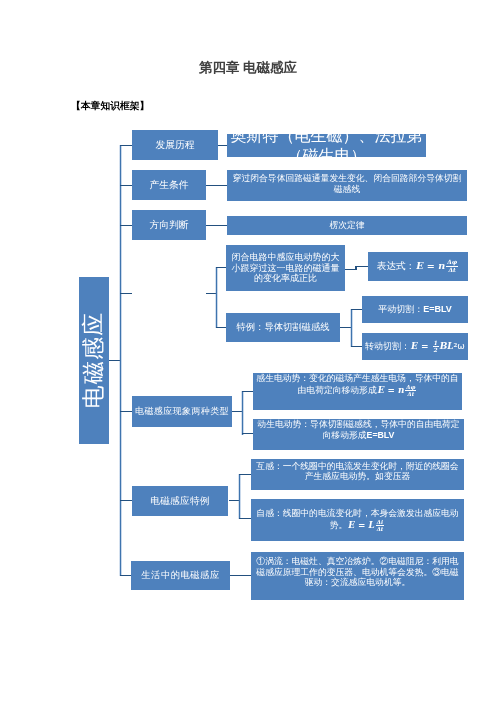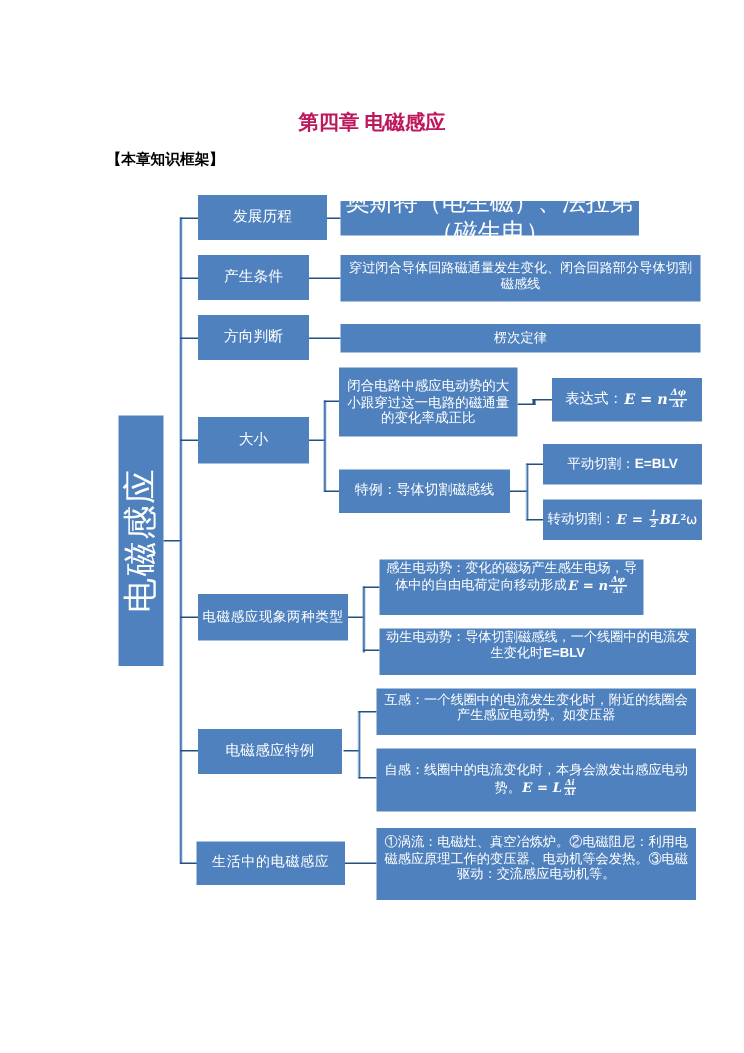--- a/index.html
+++ b/index.html
@@ -1,20 +1,20 @@
 <!DOCTYPE html>
 <html><head>
 <meta charset="utf-8">
 <style>
   html,body{margin:0;padding:0;}
   body{width:496px;height:702px;background:#ffffff;
        font-family:"Liberation Serif",serif;position:relative;overflow:hidden;}
   .page{position:absolute;left:0;top:0;width:496px;height:702px;}
-  .title{position:absolute;left:0;top:73px;width:496px;text-align:center;
-         font-size:13.5px;font-weight:bold;color:#be185d;}
+  .title{position:absolute;left:0;top:59px;width:496px;text-align:center;
+         font-size:13.5px;font-weight:bold;color:#404040;}
   .subtitle{position:absolute;left:71px;top:100px;font-size:9.8px;color:#000;font-weight:bold;}
   .diagram{position:absolute;left:0;top:0;width:496px;height:702px;}
   .bx{position:absolute;background:#4E81BD;color:#ffffff;box-sizing:border-box;
       display:flex;align-items:center;justify-content:center;text-align:center;
       line-height:1.22;padding:0 2px;}
   .ln{position:absolute;background:#23507F;}
   .lnv{position:absolute;width:3px;
        background:linear-gradient(to right,
          rgba(78,129,189,0) 0%, rgba(78,129,189,.45) 30%,
          #3F74AE 46%, #3F74AE 62%, rgba(78,129,189,.40) 78%, rgba(78,129,189,0) 100%);}
@@ -89,23 +89,20 @@
       </div>
 
     <div class="bx" style="left:132px;top:170px;width:74px;height:30px;font-size:9.8px;">
         <span>产生条件</span>
       </div>
 
     <div class="bx" style="left:132px;top:210px;width:74px;height:30px;font-size:9.8px;">
         <span>方向判断</span>
       </div>
 
-    <div class="bx" style="left:132px;top:278px;width:74px;height:31px;font-size:9.8px;">
-        <span>大小</span>
-      </div>
 
     <div class="bx" style="left:132px;top:396px;width:100px;height:31px;font-size:9px;letter-spacing:0.4px;">
         <span>电磁感应现象两种类型</span>
       </div>
 
     <div class="bx" style="left:132px;top:486px;width:96px;height:30px;font-size:9.7px;letter-spacing:0.2px;">
         <span>电磁感应特例</span>
       </div>
 
     <div class="bx" style="left:131px;top:561px;width:99px;height:29px;font-size:9.3px;letter-spacing:0.5px;">
@@ -143,29 +140,29 @@
         <span><span>平动切割：</span><span class="sf">E=BLV</span></span>
       </div>
 
     <div class="bx" style="left:362px;top:333px;width:106px;height:27px;font-size:9px;">
         <span><span>转动切割：</span><span class="mf"><i>E</i> = <span class="frac">
               <span class="num">1</span>
               <span class="den">2</span>
             </span><i>BL</i><sup>2</sup><span class="om">ω</span></span></span>
       </div>
 
-    <div class="bx" style="left:253px;top:373px;width:176px;height:37px;font-size:8.8px;padding-bottom:13px;justify-content:flex-end;">
+    <div class="bx" style="left:253px;top:373px;width:209px;height:37px;font-size:8.8px;padding-bottom:13px;justify-content:flex-end;">
         <span><span>感生电动势：变化的磁场产生感生电场，导体中的自由电荷定向移动形成</span><span class="mf"><i>E</i> = <i>n</i><span class="frac">
               <span class="num">Δφ</span>
               <span class="den">Δt</span>
             </span></span></span>
       </div>
 
     <div class="bx" style="left:253px;top:419px;width:211px;height:31px;font-size:8.8px;padding-bottom:10px;">
-        <span><span>动生电动势：导体切割磁感线，一个线圈中的电流发生变化时</span><span class="sf">E=BLV</span></span>
+        <span><span>动生电动势：导体切割磁感线，导体中的自由电荷定向移动形成</span><span class="sf">E=BLV</span></span>
       </div>
 
     <div class="bx" style="left:251px;top:459px;width:213px;height:30.5px;font-size:8.8px;padding-bottom:6px;">
         <span>互感：一个线圈中的电流发生变化时，附近的线圈会产生感应电动势。如变压器</span>
       </div>
 
     <div class="bx" style="left:251px;top:499px;width:213px;height:42px;font-size:8.8px;">
         <span><span>自感：线圈中的电流变化时，本身会激发出感应电动势。</span><span class="mf"><i>E</i> = <i>L</i><span class="frac">
               <span class="num">Δi</span>
               <span class="den">Δt</span>

